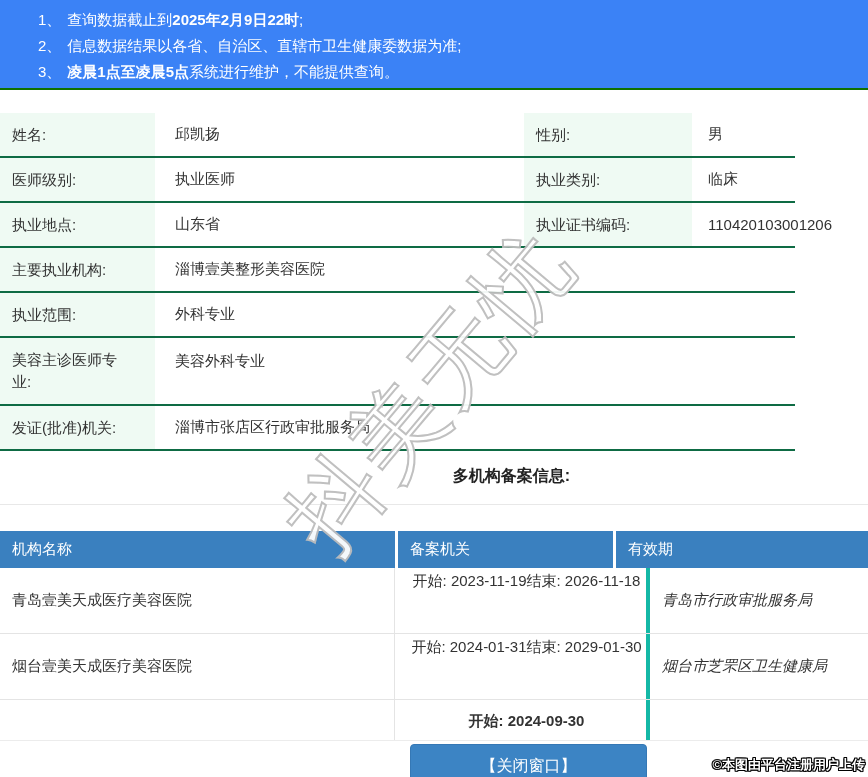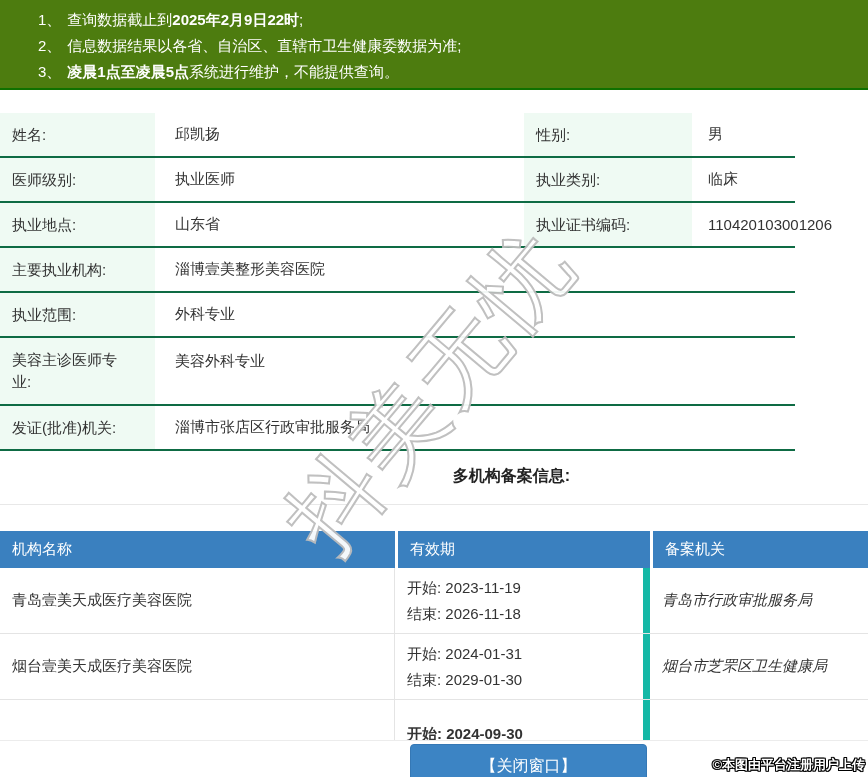--- a/index.html
+++ b/index.html
@@ -8,21 +8,21 @@
     position:relative;
     overflow:hidden;
     background:#fff;
     font-family:"Liberation Sans","DejaVu Sans",sans-serif;
     color:#333;
   }
 
   
   .banner {
     width:868px; height:90px;
-    background:#4d7c0f;
+    background:#3b82f6;
     border-bottom:2px solid #0f7100;
     color:#fff;
     padding-top:7px;
     font-size:15px;
   }
   .banner .line { padding-left:38px; line-height:26px; white-space:nowrap; }
   .banner .b { font-weight:bold; }
   .banner .num { margin-right:6px; }
 
   
@@ -56,22 +56,22 @@
   .ftable { margin-top:26px; width:868px; }
   .fhead { display:flex; height:37px; color:#fff; font-size:15px; }
   .fh { background:#3a80bf; display:flex; align-items:center; padding-left:12px; }
   .fh1 { width:395px; flex:0 0 395px; }
   .fh2 { width:255px; flex:0 0 255px; border-left:3px solid #fff; }
   .fh3 { flex:1; border-left:3px solid #fff; }
   .frow { display:flex; border-bottom:1px solid #e4e4e4; min-height:66px; font-size:15px; }
   .fc { padding-left:12px; }
   .fc1 { width:395px; flex:0 0 395px; border-right:1px solid #e4e4e4;
          display:flex; align-items:center; }
-  .fc2 { width:255px; flex:0 0 255px; border-right:7px solid #14b8a6;
-         display:flex; flex-direction:column; justify-content:center; line-height:26px; }
+  .fc2 { width:255px; flex:0 0 255px; border-right:4px solid #14b8a6;
+         display:flex; flex-direction:row; justify-content:center; line-height:26px; }
   .fc3 { flex:1; display:flex; align-items:center;font-style:italic; }
   .frow.partial { min-height:60px; border-bottom:none; }
   .frow.partial .fc2 { justify-content:center; padding-top:8px;font-weight:bold; }
 
   
   .footer {
     position:absolute; left:0; bottom:0; width:868px; height:37px;
     background:#fff; border-top:1px solid #ececec; z-index:5;
   }
   .close-btn {
@@ -147,22 +147,22 @@
   </div>
 </div>
 
 <div class="section-heading-wrap">
   <div class="section-heading">多机构备案信息:</div>
 </div>
 
 <div class="ftable">
   <div class="fhead">
     <div class="fh fh1">机构名称</div>
+    <div class="fh fh3">备案机关</div>
     <div class="fh fh2">有效期</div>
-    <div class="fh fh3">备案机关</div>
   </div>
   <div class="frow">
     <div class="fc fc1">青岛壹美天成医疗美容医院</div>
     <div class="fc fc2">
       <span>开始: 2023-11-19</span>
       <span>结束: 2026-11-18</span>
     </div>
     <div class="fc fc3">青岛市行政审批服务局</div>
   </div>
   <div class="frow">

